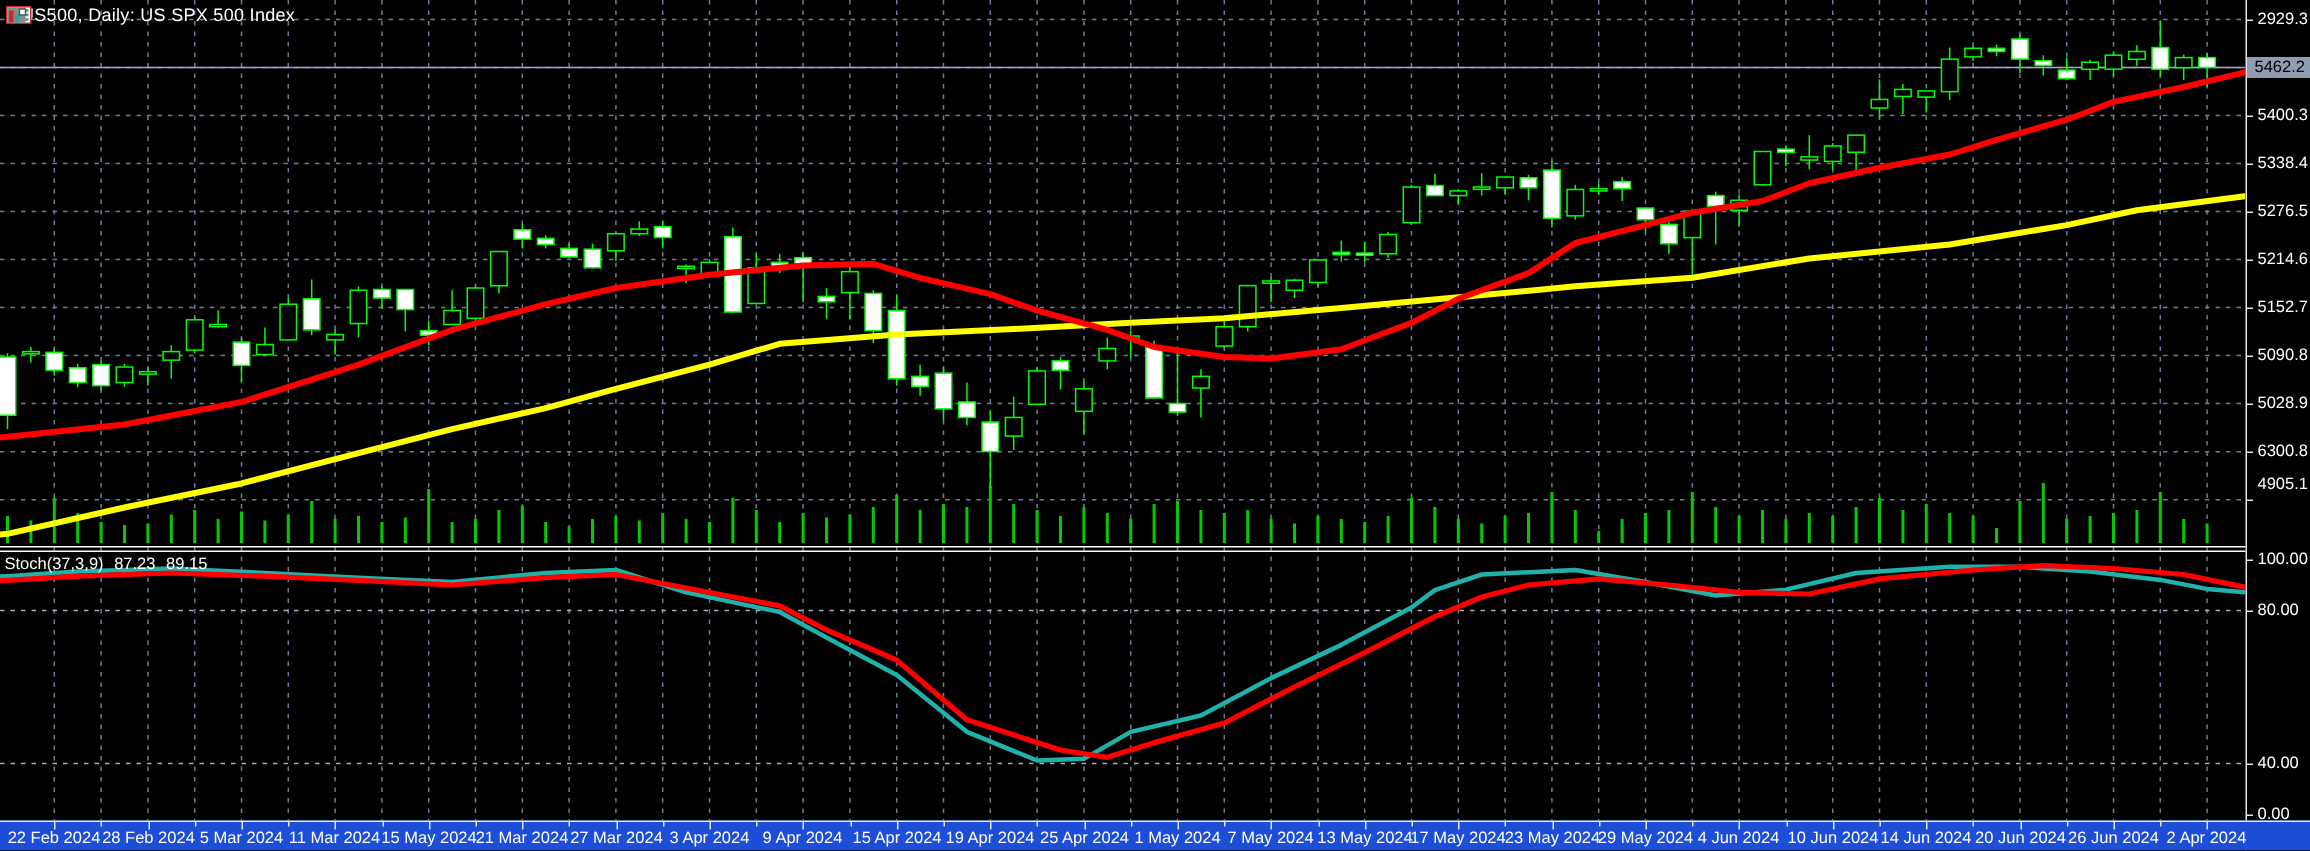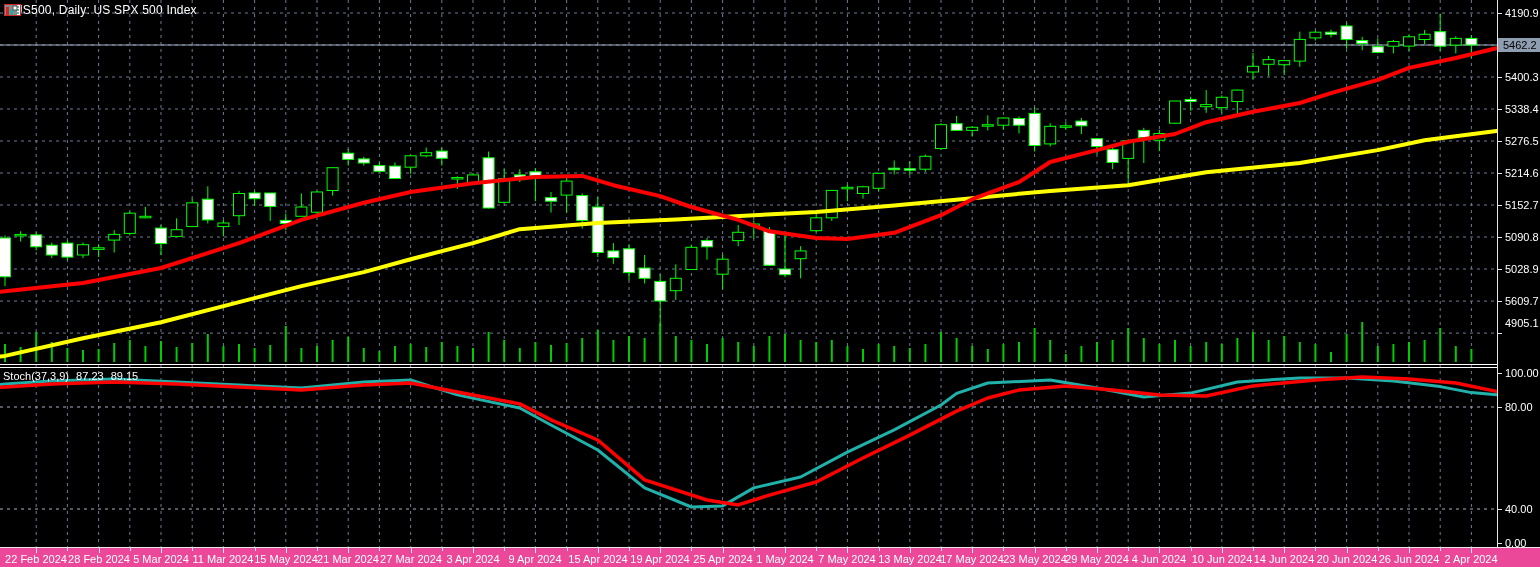--- a/index.html
+++ b/index.html
@@ -11,21 +11,21 @@
   .titlebar .ttl{letter-spacing:.2px;}
   .icon{display:inline-block;line-height:0;}
   .stoch-label{position:absolute;left:3px;top:370px;color:#fff;font-size:11px;z-index:5;white-space:nowrap;}
   .stoch-label span{margin-right:4px;}
   .price-axis{position:absolute;left:1497px;top:0;width:43px;height:567px;background:#000;
               border-left:1px solid #e6e6e6;z-index:4;}
   .plabel{position:absolute;left:7px;color:#fff;font-size:11px;white-space:nowrap;}
   .ptick{position:absolute;left:0;width:4px;height:1px;background:#e6e6e6;}
   .badge{position:absolute;left:0;width:43px;height:14px;background:#8f9db1;color:#000;
          font-size:11px;line-height:14px;padding-left:5px;box-sizing:border-box;}
-  .date-axis{position:absolute;left:0;top:547px;width:1540px;height:20px;background:#ec4899;
+  .date-axis{position:absolute;left:0;top:547px;width:1540px;height:20px;background:#1d4ed8;
              border-top:1px solid #e6e6e6;z-index:4;}
   .dlabel{position:absolute;top:5px;transform:translateX(-50%);color:#fff;font-size:11px;white-space:nowrap;}
   .dtick{position:absolute;top:0;width:1px;background:#e6e6e6;}
   .sep{position:absolute;left:0;width:1540px;height:1px;background:#fff;z-index:3;}
 </style>
 </head>
 <body>
 
 <div class="root">
 
@@ -608,37 +608,37 @@
 
   <div class="stoch-label">
     <span>Stoch(37,3,9)</span>
     <span>87.23</span>
     <span>89.15</span>
   </div>
 
   <div class="price-axis" id="priceAxis">
     <div class="badge" id="priceBadge" style="top: 38px;">5462.2</div>
   <div class="ptick" style="top:13px"></div>
-      <div class="plabel" style="top:7px">4190.9</div>
+      <div class="plabel" style="top:7px">2929.3</div>
       <div class="ptick" style="top:77px"></div>
       <div class="plabel" style="top:71px">5400.3</div>
       <div class="ptick" style="top:109px"></div>
       <div class="plabel" style="top:103px">5338.4</div>
       <div class="ptick" style="top:141px"></div>
       <div class="plabel" style="top:135px">5276.5</div>
       <div class="ptick" style="top:173px"></div>
       <div class="plabel" style="top:167px">5214.6</div>
       <div class="ptick" style="top:205px"></div>
       <div class="plabel" style="top:199px">5152.7</div>
       <div class="ptick" style="top:237px"></div>
       <div class="plabel" style="top:231px">5090.8</div>
       <div class="ptick" style="top:269px"></div>
       <div class="plabel" style="top:263px">5028.9</div>
       <div class="ptick" style="top:301px"></div>
-      <div class="plabel" style="top:295px">5609.7</div>
+      <div class="plabel" style="top:295px">6300.8</div>
       <div class="ptick" style="top:333px"></div>
       <div class="plabel" style="top:317px">4905.1</div>
       <div class="ptick" style="top:373px"></div>
       <div class="plabel" style="top:367px">100.00</div>
       <div class="ptick" style="top:407px"></div>
       <div class="plabel" style="top:401px">80.00</div>
       <div class="ptick" style="top:509px"></div>
       <div class="plabel" style="top:503px">40.00</div>
       <div class="ptick" style="top:543px"></div>
       <div class="plabel" style="top:537px">0.00</div>

